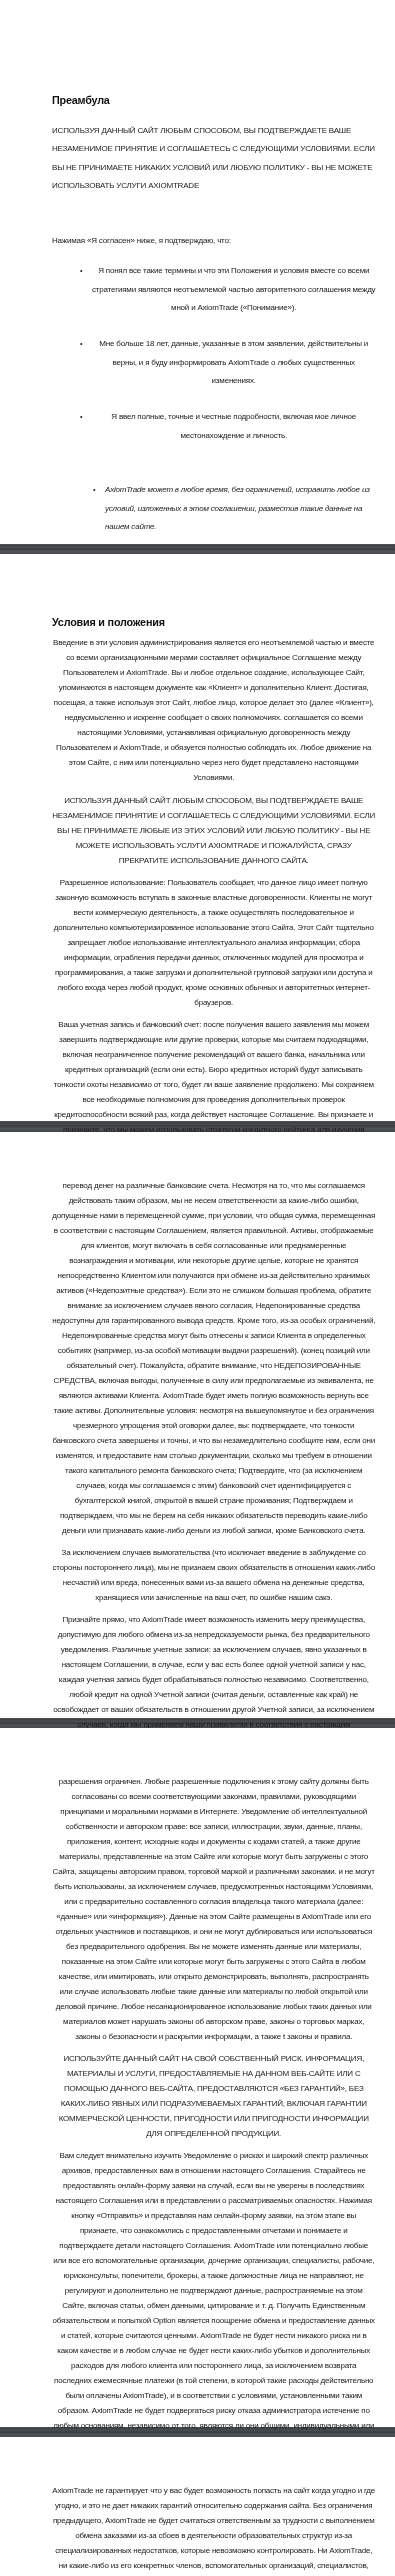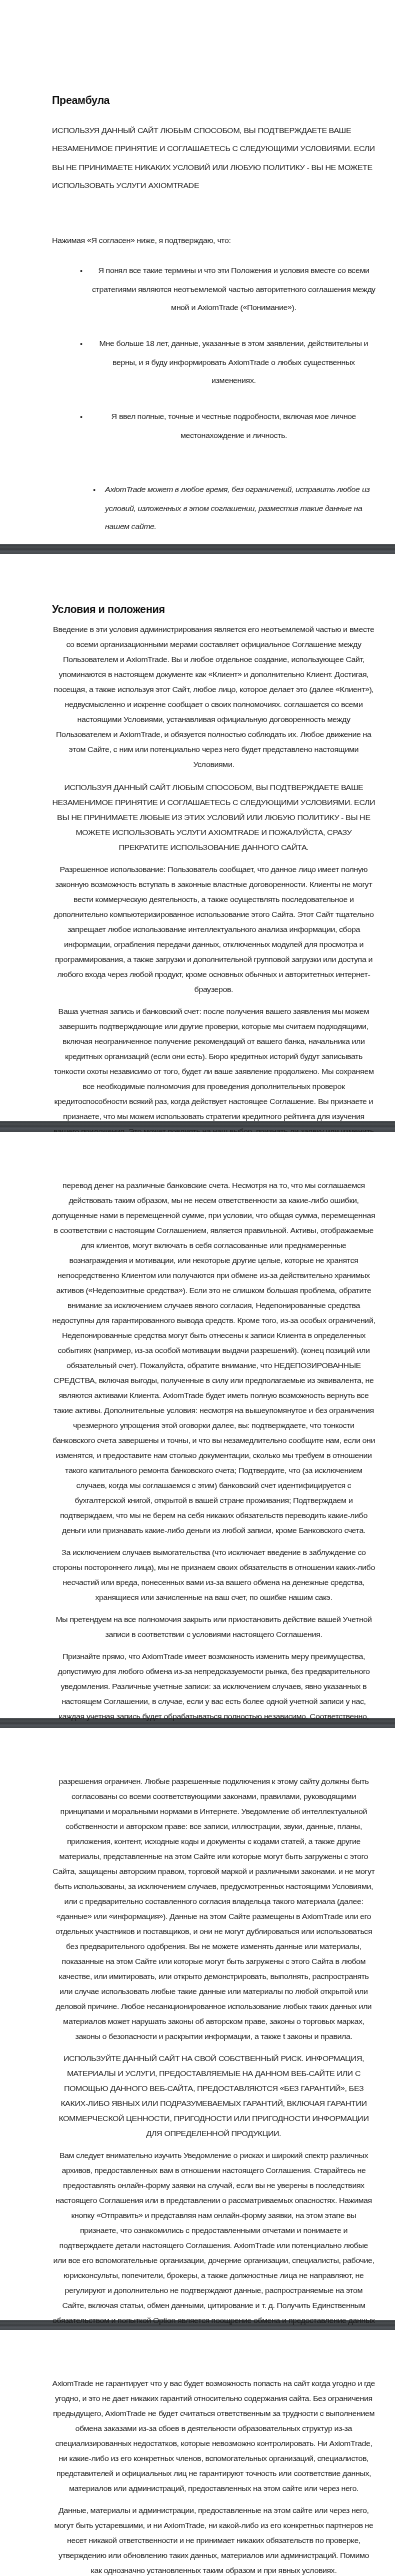--- a/index.html
+++ b/index.html
@@ -10,27 +10,27 @@
   .p1 { height: 544px; padding-top: 94px; }
   .p1 .caps { font-size: 8px; line-height: 18.5px; margin: 15.5px 0 0 0; letter-spacing: -0.2px; }
   .p1 .lead { font-size: 8px; margin: 40px 0 16px 0; letter-spacing: -0.2px; }
   .p1 ul { list-style: none; margin: 0; padding: 0; }
   .p1 li { position: relative; font-size: 8px; line-height: 18.5px; letter-spacing: -0.2px; }
   .p1 li::before { content: "\2022"; position: absolute; left: -12px; top: 0; font-size: 7.2px; }
   .p1 li.l1 { margin-left: 40px; text-align: center; }
   .p1 li.l2 { margin-left: 53px; font-style: italic; }
   .gap-a { margin-top: 17.5px; }
   .gap-b { margin-top: 36px; }
-  .p2 { padding-top: 49px; }
+  .p2 { padding-top: 62px; }
   .p2 h1 { margin-bottom: 7.2px; }
   .para { font-size: 8px; line-height: 15px; margin: 0 0 7.2px 0; letter-spacing: -0.2px; text-align: center; }
   .px { padding-top: 46px; }
   .page-h2 { height: 567px; }
   .page-h3 { height: 586px; }
-  .page-h4 { height: 592px; }
+  .page-h4 { height: 699px; }
   .page-h5 { height: 597px; }
 </style>
 </head>
 <body>
 
 <div>
 
   <section class="page p1">
     <h1>Преамбула</h1>
     <p class="caps">ИСПОЛЬЗУЯ ДАННЫЙ САЙТ ЛЮБЫМ СПОСОБОМ, ВЫ ПОДТВЕРЖДАЕТЕ ВАШЕ НЕЗАМЕНИМОЕ ПРИНЯТИЕ И СОГЛАШАЕТЕСЬ С СЛЕДУЮЩИМИ УСЛОВИЯМИ. ЕСЛИ ВЫ НЕ ПРИНИМАЕТЕ НИКАКИХ УСЛОВИЙ ИЛИ ЛЮБУЮ ПОЛИТИКУ - ВЫ НЕ МОЖЕТЕ ИСПОЛЬЗОВАТЬ УСЛУГИ AXIOMTRADE</p>
@@ -54,21 +54,20 @@
     <p class="para">Разрешенное использование: Пользователь сообщает, что данное лицо имеет полную законную возможность вступать в законные властные договоренности. Клиенты не могут вести коммерческую деятельность, а также осуществлять последовательное и дополнительно компьютеризированное использование этого Сайта. Этот Сайт тщательно запрещает любое использование интеллектуального анализа информации, сбора информации, ограбления передачи данных, отключенных модулей для просмотра и программирования, а также загрузки и дополнительной групповой загрузки или доступа и любого входа через любой продукт, кроме основных обычных и авторитетных интернет-браузеров.</p>
     <p class="para">Ваша учетная запись и банковский счет: после получения вашего заявления мы можем завершить подтверждающие или другие проверки, которые мы считаем подходящими, включая неограниченное получение рекомендаций от вашего банка, начальника или кредитных организаций (если они есть). Бюро кредитных историй будут записывать тонкости охоты независимо от того, будет ли ваше заявление продолжено. Мы сохраняем все необходимые полномочия для проведения дополнительных проверок кредитоспособности всякий раз, когда действует настоящее Соглашение. Вы признаете и признаете, что мы можем использовать стратегии кредитного рейтинга для изучения вашего приложения. Это может повлиять на наш выбор, признать ли заявку или изменить способ работы вашей учетной записи.</p>
     <p class="para">Вы должны незамедлительно сообщать нам о любых существенных изменениях любых данных, указанных в вашей форме заявки. Если ваша форма заявки будет подтверждена, мы откроем для вас учетную запись и дадим вам идентификатор клиента и номер записи. Вы не должны открывать эти тонкости другому человеку. Если вы согласны с тем, что эти тонкости известны постороннему, вы сразу же сообщите нам об этом. Вы поможете нам в расследовании случаев злоупотребления вашей учетной записью.</p>
     <p class="para">Вы подтверждаете, что мы не обязаны подтверждать или проверять личность кого-либо, использующего или цитирующего вашу Учетную запись. Вы подтверждаете, что мы будем иметь право (но не обязаны) производить какие-либо причитающиеся вам взносы на одну единственную запись для всех целых. Мы можем (однако не обязаны) дать согласие на</p>
   </section>
   <div class="sep"></div>
 
   <section class="page px page-h3">
     <p class="para">перевод денег на различные банковские счета. Несмотря на то, что мы соглашаемся действовать таким образом, мы не несем ответственности за какие-либо ошибки, допущенные нами в перемещенной сумме, при условии, что общая сумма, перемещенная в соответствии с настоящим Соглашением, является правильной. Активы, отображаемые для клиентов, могут включать в себя согласованные или преднамеренные вознаграждения и мотивации, или некоторые другие целые, которые не хранятся непосредственно Клиентом или получаются при обмене из-за действительно хранимых активов («Недепозитные средства»). Если это не слишком большая проблема, обратите внимание за исключением случаев явного согласия, Недепонированные средства недоступны для гарантированного вывода средств. Кроме того, из-за особых ограничений, Недепонированные средства могут быть отнесены к записи Клиента в определенных событиях (например, из-за особой мотивации выдачи разрешений). (конец позиций или обязательный счет). Пожалуйста, обратите внимание, что НЕДЕПОЗИРОВАННЫЕ СРЕДСТВА, включая выгоды, полученные в силу или предполагаемые из эквивалента, не являются активами Клиента. AxiomTrade будет иметь полную возможность вернуть все такие активы. Дополнительные условия: несмотря на вышеупомянутое и без ограничения чрезмерного упрощения этой оговорки далее, вы: подтверждаете, что тонкости банковского счета завершены и точны, и что вы незамедлительно сообщите нам, если они изменятся, и предоставите нам столько документации, сколько мы требуем в отношении такого капитального ремонта банковского счета; Подтвердите, что (за исключением случаев, когда мы соглашаемся с этим) банковский счет идентифицируется с бухгалтерской книгой, открытой в вашей стране проживания; Подтверждаем и подтверждаем, что мы не берем на себя никаких обязательств переводить какие-либо деньги или признавать какие-либо деньги из любой записи, кроме Банковского счета.</p>
     <p class="para">За исключением случаев вымогательства (что исключает введение в заблуждение со стороны постороннего лица), мы не признаем своих обязательств в отношении каких-либо несчастий или вреда, понесенных вами из-за вашего обмена на денежные средства, хранящиеся или зачисленные на ваш счет, по ошибке нашим сакэ.</p>
-    <p class="para">Мы претендуем на все полномочия закрыть или приостановить действие вашей Учетной записи в соответствии с условиями настоящего Соглашения.</p>
     <p class="para">Признайте прямо, что AxiomTrade имеет возможность изменить меру преимущества, допустимую для любого обмена из-за непредсказуемости рынка, без предварительного уведомления. Различные учетные записи: за исключением случаев, явно указанных в настоящем Соглашении, в случае, если у вас есть более одной учетной записи у нас, каждая учетная запись будет обрабатываться полностью независимо. Соответственно, любой кредит на одной Учетной записи (считая деньги, оставленные как край) не освобождает от ваших обязательств в отношении другой Учетной записи, за исключением случаев, когда мы применяем наши привилегии в соответствии с настоящим Соглашением.</p>
     <p class="para">Общие услуги / получатели: если у учетной записи есть место с разными клиентами или с организацией, организацией, ассоциацией или каким-либо другим юридическим лицом, все получатели или подписанты должны будут подтвердить снятие средств. Подключение к этому сайту: создание или поддержание любого подключения с другого сайта к любой странице этого сайта без AxiomTrade согласия запрещено. Запуск или показ этого Сайта или любых данных или материалов, представленных на этом Сайте в общих чертах или с помощью сравнительных методов на другом Сайте, без нашего ранее составленного</p>
   </section>
   <div class="sep"></div>
 
   <section class="page px page-h4">
     <p class="para">разрешения ограничен. Любые разрешенные подключения к этому сайту должны быть согласованы со всеми соответствующими законами, правилами, руководящими принципами и моральными нормами в Интернете. Уведомление об интеллектуальной собственности и авторском праве: все записи, иллюстрации, звуки, данные, планы, приложения, контент, исходные коды и документы с кодами статей, а также другие материалы, представленные на этом Сайте или которые могут быть загружены с этого Сайта, защищены авторским правом, торговой маркой и различными законами. и не могут быть использованы, за исключением случаев, предусмотренных настоящими Условиями, или с предварительно составленного согласия владельца такого материала (далее: «данные» или «информация»). Данные на этом Сайте размещены в AxiomTrade или его отдельных участников и поставщиков, и они не могут дублироваться или использоваться без предварительного одобрения. Вы не можете изменять данные или материалы, показанные на этом Сайте или которые могут быть загружены с этого Сайта в любом качестве, или имитировать, или открыто демонстрировать, выполнять, распространять или случае использовать любые такие данные или материалы по любой открытой или деловой причине. Любое несанкционированное использование любых таких данных или материалов может нарушать законы об авторском праве, законы о торговых марках, законы о безопасности и раскрытии информации, а также t законы и правила.</p>
     <p class="para">ИСПОЛЬЗУЙТЕ ДАННЫЙ САЙТ НА СВОЙ СОБСТВЕННЫЙ РИСК. ИНФОРМАЦИЯ, МАТЕРИАЛЫ И УСЛУГИ, ПРЕДОСТАВЛЯЕМЫЕ НА ДАННОМ ВЕБ-САЙТЕ ИЛИ С ПОМОЩЬЮ ДАННОГО ВЕБ-САЙТА, ПРЕДОСТАВЛЯЮТСЯ «БЕЗ ГАРАНТИЙ», БЕЗ КАКИХ-ЛИБО ЯВНЫХ ИЛИ ПОДРАЗУМЕВАЕМЫХ ГАРАНТИЙ, ВКЛЮЧАЯ ГАРАНТИИ КОММЕРЧЕСКОЙ ЦЕННОСТИ, ПРИГОДНОСТИ ИЛИ ПРИГОДНОСТИ ИНФОРМАЦИИ ДЛЯ ОПРЕДЕЛЕННОЙ ПРОДУКЦИИ.</p>
     <p class="para">Вам следует внимательно изучить Уведомление о рисках и широкий спектр различных архивов, предоставленных вам в отношении настоящего Соглашения. Старайтесь не предоставлять онлайн-форму заявки на случай, если вы не уверены в последствиях настоящего Соглашения или в представлении о рассматриваемых опасностях. Нажимая кнопку «Отправить» и представляя нам онлайн-форму заявки, на этом этапе вы признаете, что ознакомились с предоставленными отчетами и понимаете и подтверждаете детали настоящего Соглашения. AxiomTrade или потенциально любые или все его вспомогательные организации, дочерние организации, специалисты, рабочие, юрисконсульты, попечители, брокеры, а также должностные лица не направляют, не регулируют и дополнительно не подтверждают данные, распространяемые на этом Сайте, включая статьи, обмен данными, цитирование и т. д. Получить Единственным обязательством и попыткой Option является поощрение обмена и предоставление данных и статей, которые считаются ценными. AxiomTrade не будет нести никакого риска ни в каком качестве и в любом случае не будет нести каких-либо убытков и дополнительных расходов для любого клиента или постороннего лица, за исключением возврата последних ежемесячные платежи (в той степени, в которой такие расходы действительно были оплачены AxiomTrade), и в соответствии с условиями, установленными таким образом. AxiomTrade не будет подвергаться риску отказа администратора истечение по любым основаниям, независимо от того, являются ли они общими, индивидуальными или явными. AxiomTrade не будет подвергаться риску в отношении данных, программ, элементов, а также администраций, предоставленных посторонними лицами. Сайт может быть отключен, когда и по указанию AxiomTrade, для обслуживания или другого объяснения, и в администрировании может быть отказано, кратко и дополнительно настойчиво, а также неопределенно, любого лица без каких-либо обязательств перед</p>
   </section>

